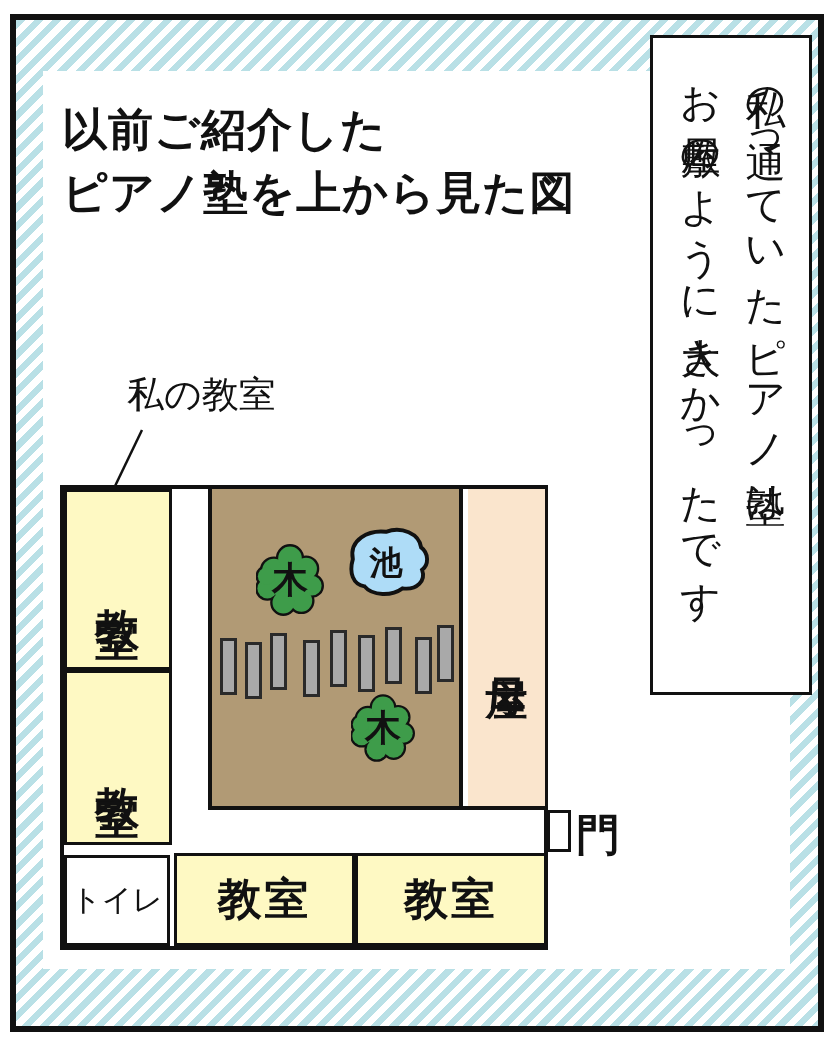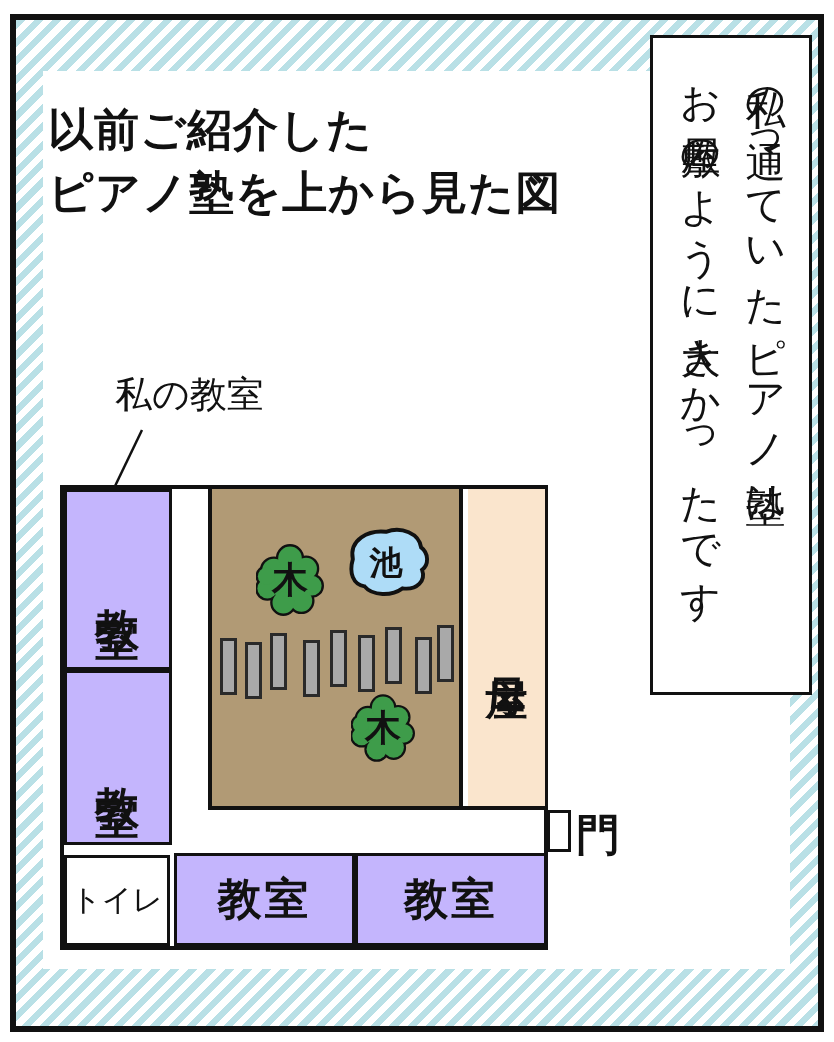--- a/index.html
+++ b/index.html
@@ -12,41 +12,41 @@
     position:absolute; left:10px; top:14px; width:814px; height:1018px;
     border:6px solid #111;
     background:repeating-linear-gradient(135deg,#b9e0e6 0 6.5px,#ffffff 6.5px 13px);
   }
   .inner-white {
     position:absolute; left:27px; top:51px; width:747px; height:898px; background:#fff;
   }
 
   
   .title {
-    position:absolute; left:48px; top:98px;
+    position:absolute; left:62px; top:98px;
     font-size:45px; line-height:63px; font-weight:700; letter-spacing:1px;
     white-space:pre-line;
   }
 
   
   .pointer-label {
-    position:absolute; left:115px; top:370px;
+    position:absolute; left:127px; top:370px;
     font-family:"Liberation Serif","DejaVu Serif",serif;
     font-size:37px; font-weight:400;
   }
   .pointer-line { position:absolute; left:90px; top:424px; }
 
   
   .map {
     position:absolute; left:60px; top:485px; width:488px; height:465px;
     border:4px solid #111; background:#fff;
   }
   .map .abs { position:absolute;text-align:center; }
   .room {
-    background:#c4b5fd; border:3px solid #111;
+    background:#fef9c3; border:3px solid #111;
     display:flex; align-items:center; justify-content:center;
     font-weight:700;
   }
   .vtext { writing-mode:vertical-rl; text-orientation:upright; }
 
   .room-lt { left:0; top:0; width:108px; height:181px; font-size:44px; letter-spacing:6px; }
   .room-lb { left:0; top:181px; width:108px; height:175px; font-size:44px; letter-spacing:6px; }
 
   .courtyard {
     left:144px; top:-4px; width:255px; height:325px;

